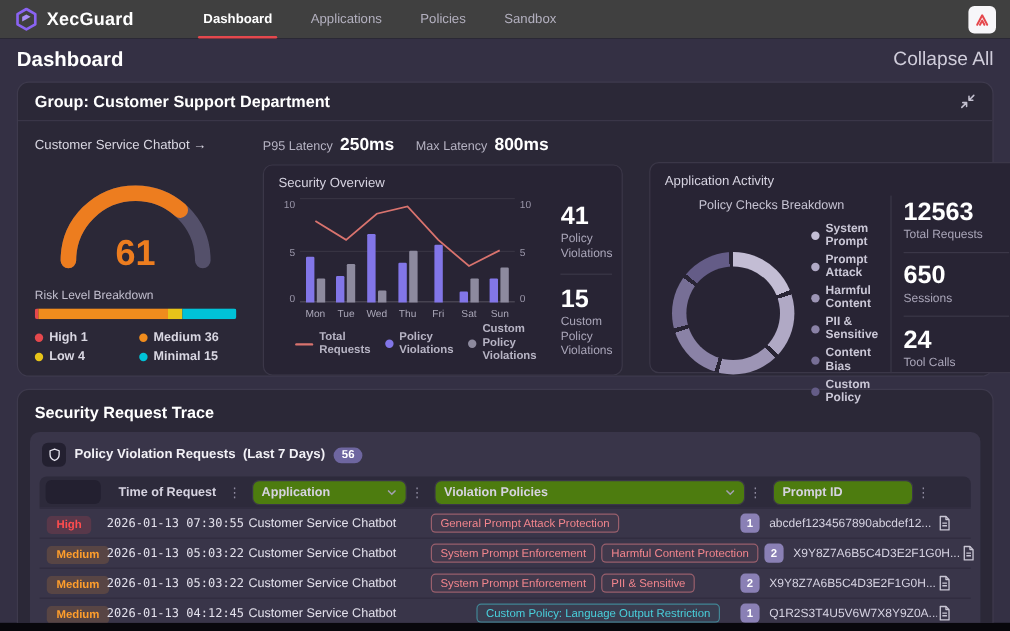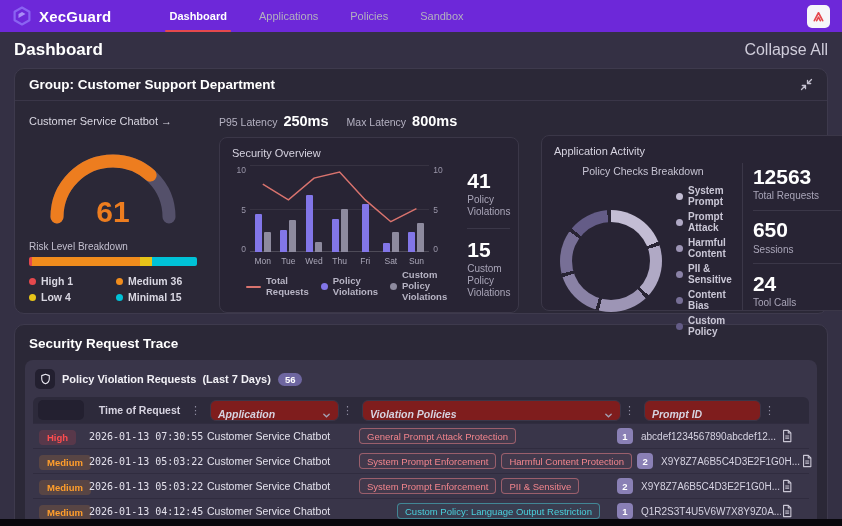--- a/index.html
+++ b/index.html
@@ -1,20 +1,20 @@
 <!DOCTYPE html>
 <html><head>
 <meta charset="utf-8">
 <style>
   * { margin:0; padding:0; box-sizing:border-box; }
   html,body { width:842px; height:526px; overflow:hidden; background:#08070c;
     font-family:"Liberation Sans","DejaVu Sans",sans-serif; color:#e8e6f0; }
 
   
-  .topbar { height:32px; background:#6d28d9; display:flex; align-items:center; padding:0 12px; }
+  .topbar { height:32px; background:#404040; display:flex; align-items:center; padding:0 12px; }
   .brand { display:flex; align-items:center; gap:7px; cursor:pointer; }
   .brand-name { font-size:15px; font-weight:bold; color:#fff; letter-spacing:.2px; }
   .nav { display:flex; margin-left:42px; height:100%; }
   .nav-item { font-size:11px; color:#b3b0bf; padding:0 16px; height:100%; display:flex;
     align-items:center; cursor:pointer; position:relative; }
   .nav-item.active { color:#fff; font-weight:bold; }
   .nav-item.active::after { content:""; position:absolute; left:12px; right:12px; bottom:0;
     height:2px; background:#e5484d; border-radius:2px; }
   .avatar-btn { margin-left:auto; width:23px; height:23px; background:#f7f6f9; border-radius:5px;
     display:flex; align-items:center; justify-content:center; cursor:pointer; }
@@ -95,22 +95,22 @@
   .shield-box { width:20px; height:20px; background:#232030; border-radius:5px;
     display:flex; align-items:center; justify-content:center; }
   .trace-sub-label { font-size:11px; font-weight:bold; color:#f2f1f6; }
   .count-pill { background:#6e66a0; color:#fff; font-size:9.5px; font-weight:bold;
     border-radius:8px; padding:1px 7px; }
   .tgrid { display:grid; grid-template-columns:56px 118px 152px 1fr 140px 28px; align-items:center; }
   .thead { height:26px; background:#2d2a3b; border-radius:6px 6px 0 0; }
   .hcell { display:flex; align-items:center; height:100%; padding:0 3px; }
   .hlabel { font-size:10.5px; font-weight:bold; color:#d6d3e0; }
   .sev-head { background:#232030; border-radius:5px; height:20px; margin:0 2px; width:calc(100% - 4px); }
-  .filter-box { flex:1; background:#7f1d1d; border:1px solid #3a3648; border-radius:6px; height:21px;
-    display:flex; align-items:flex-end; justify-content:space-between; padding:0 7px; cursor:pointer;font-style:italic; }
+  .filter-box { flex:1; background:#4d7c0f; border:1px solid #3a3648; border-radius:6px; height:21px;
+    display:flex; align-items:center; justify-content:space-between; padding:0 7px; cursor:pointer; }
   .kebab { color:#8f8ba0; font-size:11px; padding:0 3px; cursor:pointer; flex:none; }
   .trow { height:25px; border-top:1px solid #302c3f; cursor:pointer; }
   .badge { font-size:9.5px; font-weight:bold; border-radius:4px; padding:2px 8px; margin-left:6px; display:inline-block; }
   .badge.High { color:#ff4d4f; background:rgba(255,77,79,.16); }
   .badge.Medium { color:#ff9e2c; background:rgba(255,158,44,.16); }
   .t-time { font-family:"DejaVu Sans Mono",monospace; font-size:10px; color:#e3e1ec; }
   .t-app { font-size:10.5px; color:#e3e1ec; }
   .pol-cell { display:flex; align-items:center; gap:5px; padding-right:8px; }
   .tag { font-size:9.5px; border-radius:4px; padding:1.5px 7px; border:1px solid; white-space:nowrap; }
   .tag.red { color:#f2858d; border-color:rgba(242,133,141,.5); background:rgba(242,133,141,.05); }

